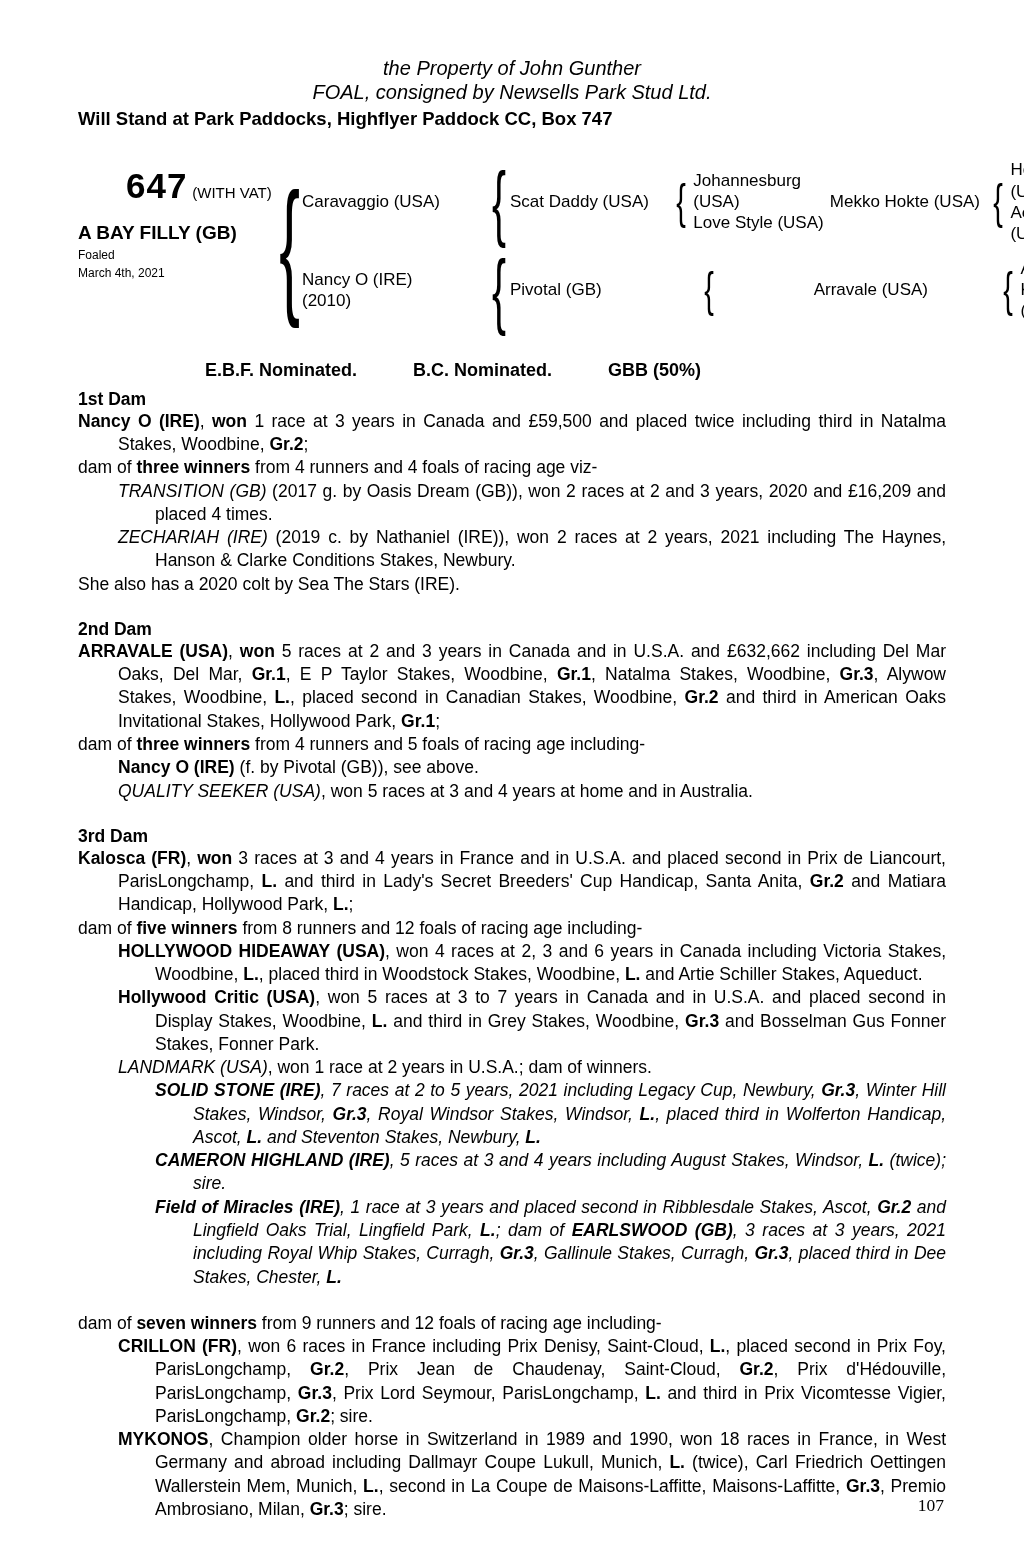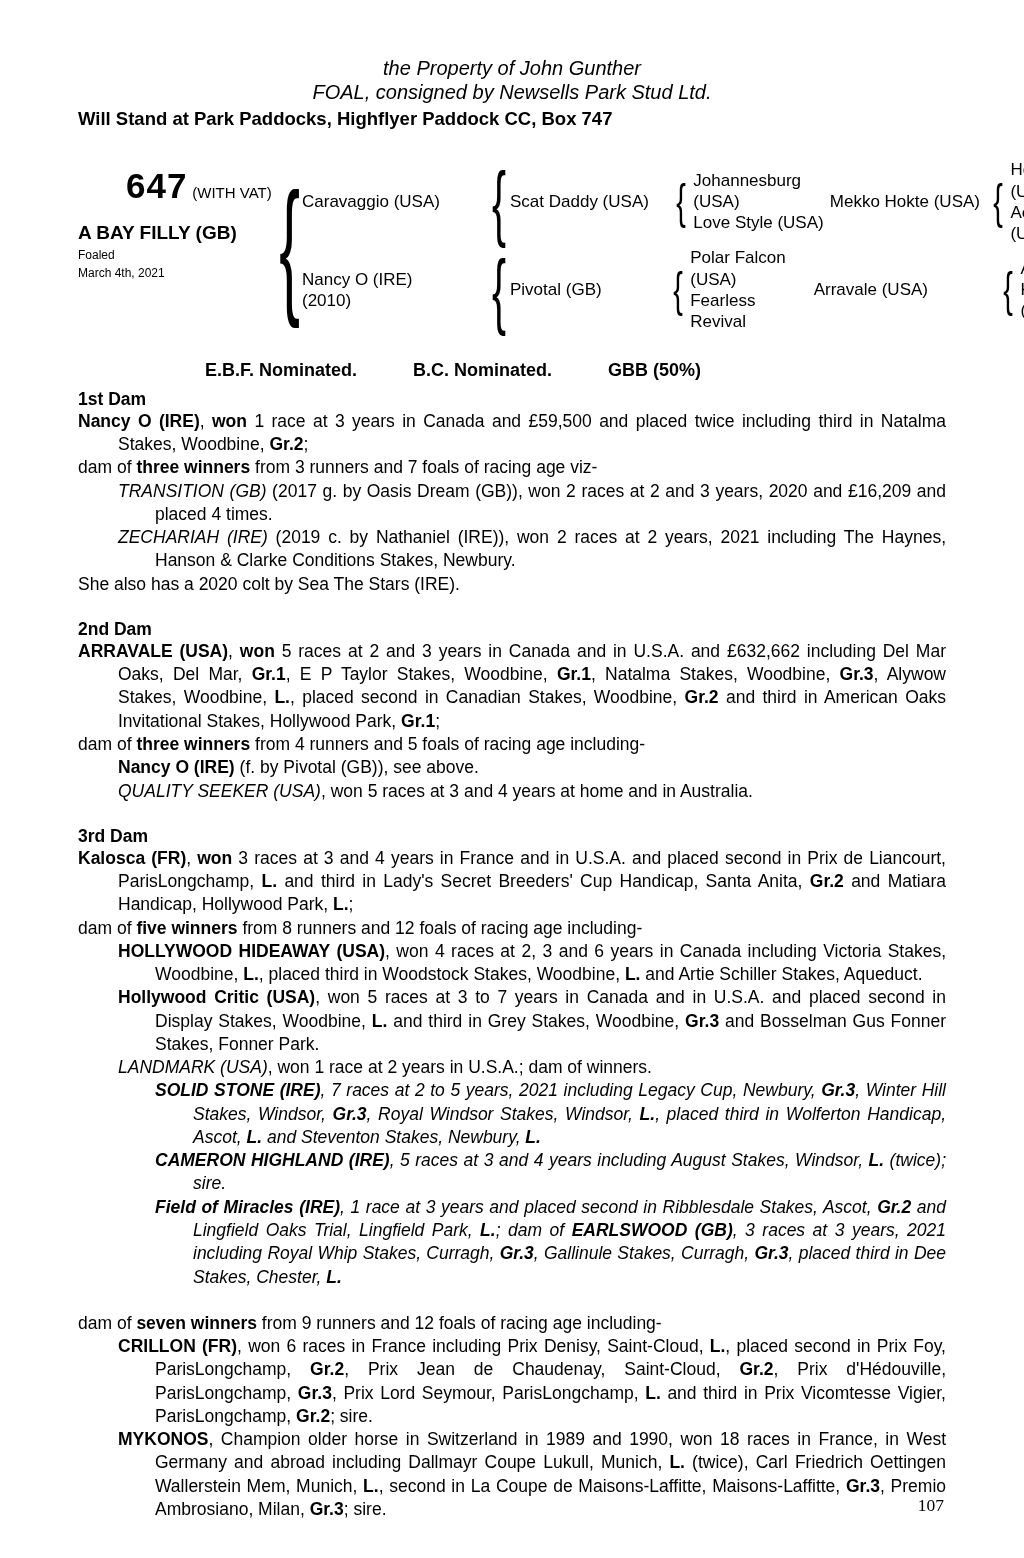--- a/index.html
+++ b/index.html
@@ -131,24 +131,20 @@
               <span>{</span>
             </div>
           <div class="quarters">
             <div class="quarter">
               <div class="gen2">
                 <div class="horse">Pivotal (GB)</div>
               </div>
               <div class="brace small">
                   <span>{</span>
                 </div>
-              <div class="gen3">
-                <div class="horse">Polar Falcon (USA)</div>
-                <div class="horse">Fearless Revival</div>
-              </div>
             </div>
             <div class="quarter">
               <div class="gen2">
                 <div class="horse">Arravale (USA)</div>
               </div>
               <div class="brace small">
                   <span>{</span>
                 </div>
               <div class="gen3">
                 <div class="horse">Arch (USA)</div>
@@ -164,21 +160,21 @@
 
   <div class="noms">
     <span>E.B.F. Nominated.</span>
     <span>B.C. Nominated.</span>
     <span>GBB (50%)</span>
   </div>
 
   <div class="section">
     <div class="sec-head">1st Dam</div>
     <p class="para p0"><span class="b">Nancy O (IRE)</span><span>, </span><span class="b">won</span><span> 1 race at 3 years in Canada and £59,500 and placed twice including third in Natalma Stakes, Woodbine, </span><span class="b">Gr.2</span><span>;</span></p>
-    <p class="para p0"><span>dam of </span><span class="b">three winners</span><span> from 3 runners and 7 foals of racing age viz-</span></p>
+    <p class="para p0"><span>dam of </span><span class="b">three winners</span><span> from 4 runners and 4 foals of racing age viz-</span></p>
     <p class="para p1"><span class="i">TRANSITION (GB)</span><span> (2017 g. by Oasis Dream (GB)), won 2 races at 2 and 3 years, 2020 and £16,209 and placed 4 times.</span></p>
     <p class="para p1"><span class="i">ZECHARIAH (IRE)</span><span> (2019 c. by Nathaniel (IRE)), won 2 races at 2 years, 2021 including The Haynes, Hanson &amp; Clarke Conditions Stakes, Newbury.</span></p>
     <p class="para p0"><span>She also has a 2020 colt by Sea The Stars (IRE).</span></p>
   </div>
 
   <div class="section">
     <div class="sec-head">2nd Dam</div>
     <p class="para p0"><span class="b">ARRAVALE (USA)</span><span>, </span><span class="b">won</span><span> 5 races at 2 and 3 years in Canada and in U.S.A. and £632,662 including Del Mar Oaks, Del Mar, </span><span class="b">Gr.1</span><span>, E P Taylor Stakes, Woodbine, </span><span class="b">Gr.1</span><span>, Natalma Stakes, Woodbine, </span><span class="b">Gr.3</span><span>, Alywow Stakes, Woodbine, </span><span class="b">L.</span><span>, placed second in Canadian Stakes, Woodbine, </span><span class="b">Gr.2</span><span> and third in American Oaks Invitational Stakes, Hollywood Park, </span><span class="b">Gr.1</span><span>;</span></p>
     <p class="para p0"><span>dam of </span><span class="b">three winners</span><span> from 4 runners and 5 foals of racing age including-</span></p>
     <p class="para p1"><span class="b">Nancy O (IRE)</span><span> (f. by Pivotal (GB)), see above.</span></p>

